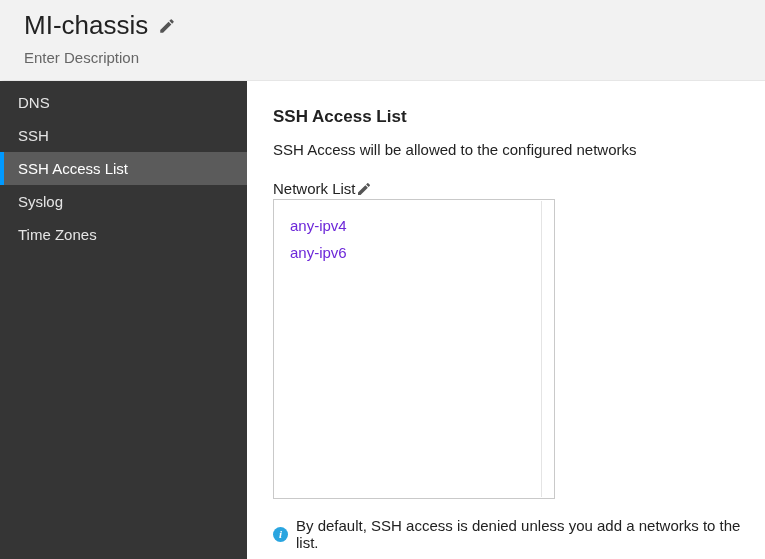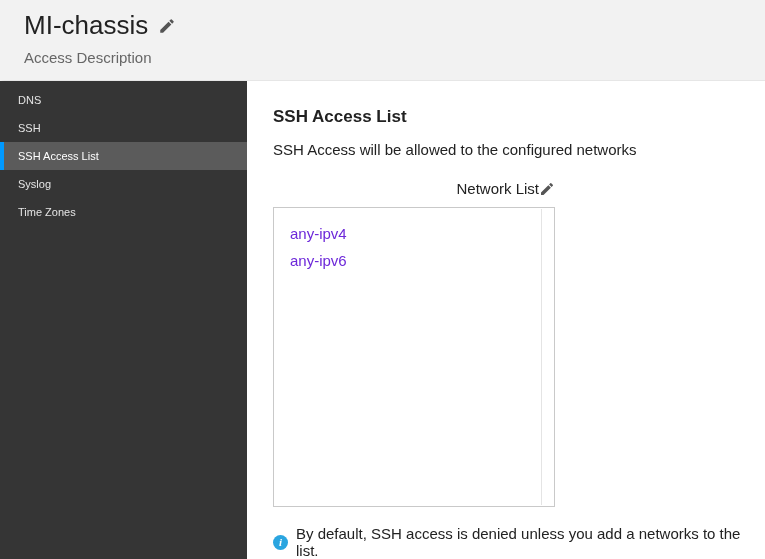--- a/index.html
+++ b/index.html
@@ -34,21 +34,21 @@
   .body { display: flex; height: calc(559px - 74px); }
   .sidebar {
     width: 247px;
     background: #353535;
     color: #ddd;
     padding-top: 5px;
     flex-shrink: 0;
   }
   .nav-item {
     padding: 8px 18px;
-    font-size: 11px;
+    font-size: 15px;
     color: #e5e5e5;
     cursor: pointer;
   }
   .nav-item.active {
     background: #5b5b5b;
     border-left: 4px solid #0099ff;
     padding-left: 14px;
     color: #fff;
   }
   .main {
@@ -63,24 +63,24 @@
     color: #222;
     margin-bottom: 14px;
   }
   .section-desc {
     font-size: 15px;
     color: #222;
     margin-bottom: 22px;
   }
   .list-header {
     display: flex;
-    justify-content: flex-end;
+    justify-content: flex-start;
     align-items: center;
     width: 282px;
-    margin-bottom: 10px;
+    margin-bottom: 2px;
   }
   .list-label {
     font-size: 15px;
     color: #222;
   }
   .network-box {
     width: 282px;
     height: 300px;
     border: 1px solid #c9c9c9;
     padding: 12px 0;
@@ -127,21 +127,21 @@
 </head>
 <body>
 
 <div class="header">
   <div class="title-row">
     <span class="title">MI-chassis</span>
     <svg class="edit-icon" viewBox="0 0 24 24">
       <path d="M3 17.25V21h3.75l11.06-11.06-3.75-3.75L3 17.25zM20.71 7.04a1 1 0 0 0 0-1.41l-2.34-2.34a1 1 0 0 0-1.41 0l-1.83 1.83 3.75 3.75 1.83-1.83z"></path>
     </svg>
   </div>
-  <div class="subtitle">Access Description</div>
+  <div class="subtitle">Enter Description</div>
 </div>
 
 <div class="body">
   <div class="sidebar">
     <div class="nav-item"><span>DNS</span></div>
     <div class="nav-item"><span>SSH</span></div>
     <div class="nav-item active"><span>SSH Access List</span></div>
     <div class="nav-item"><span>Syslog</span></div>
     <div class="nav-item"><span>Time Zones</span></div>
   </div>

